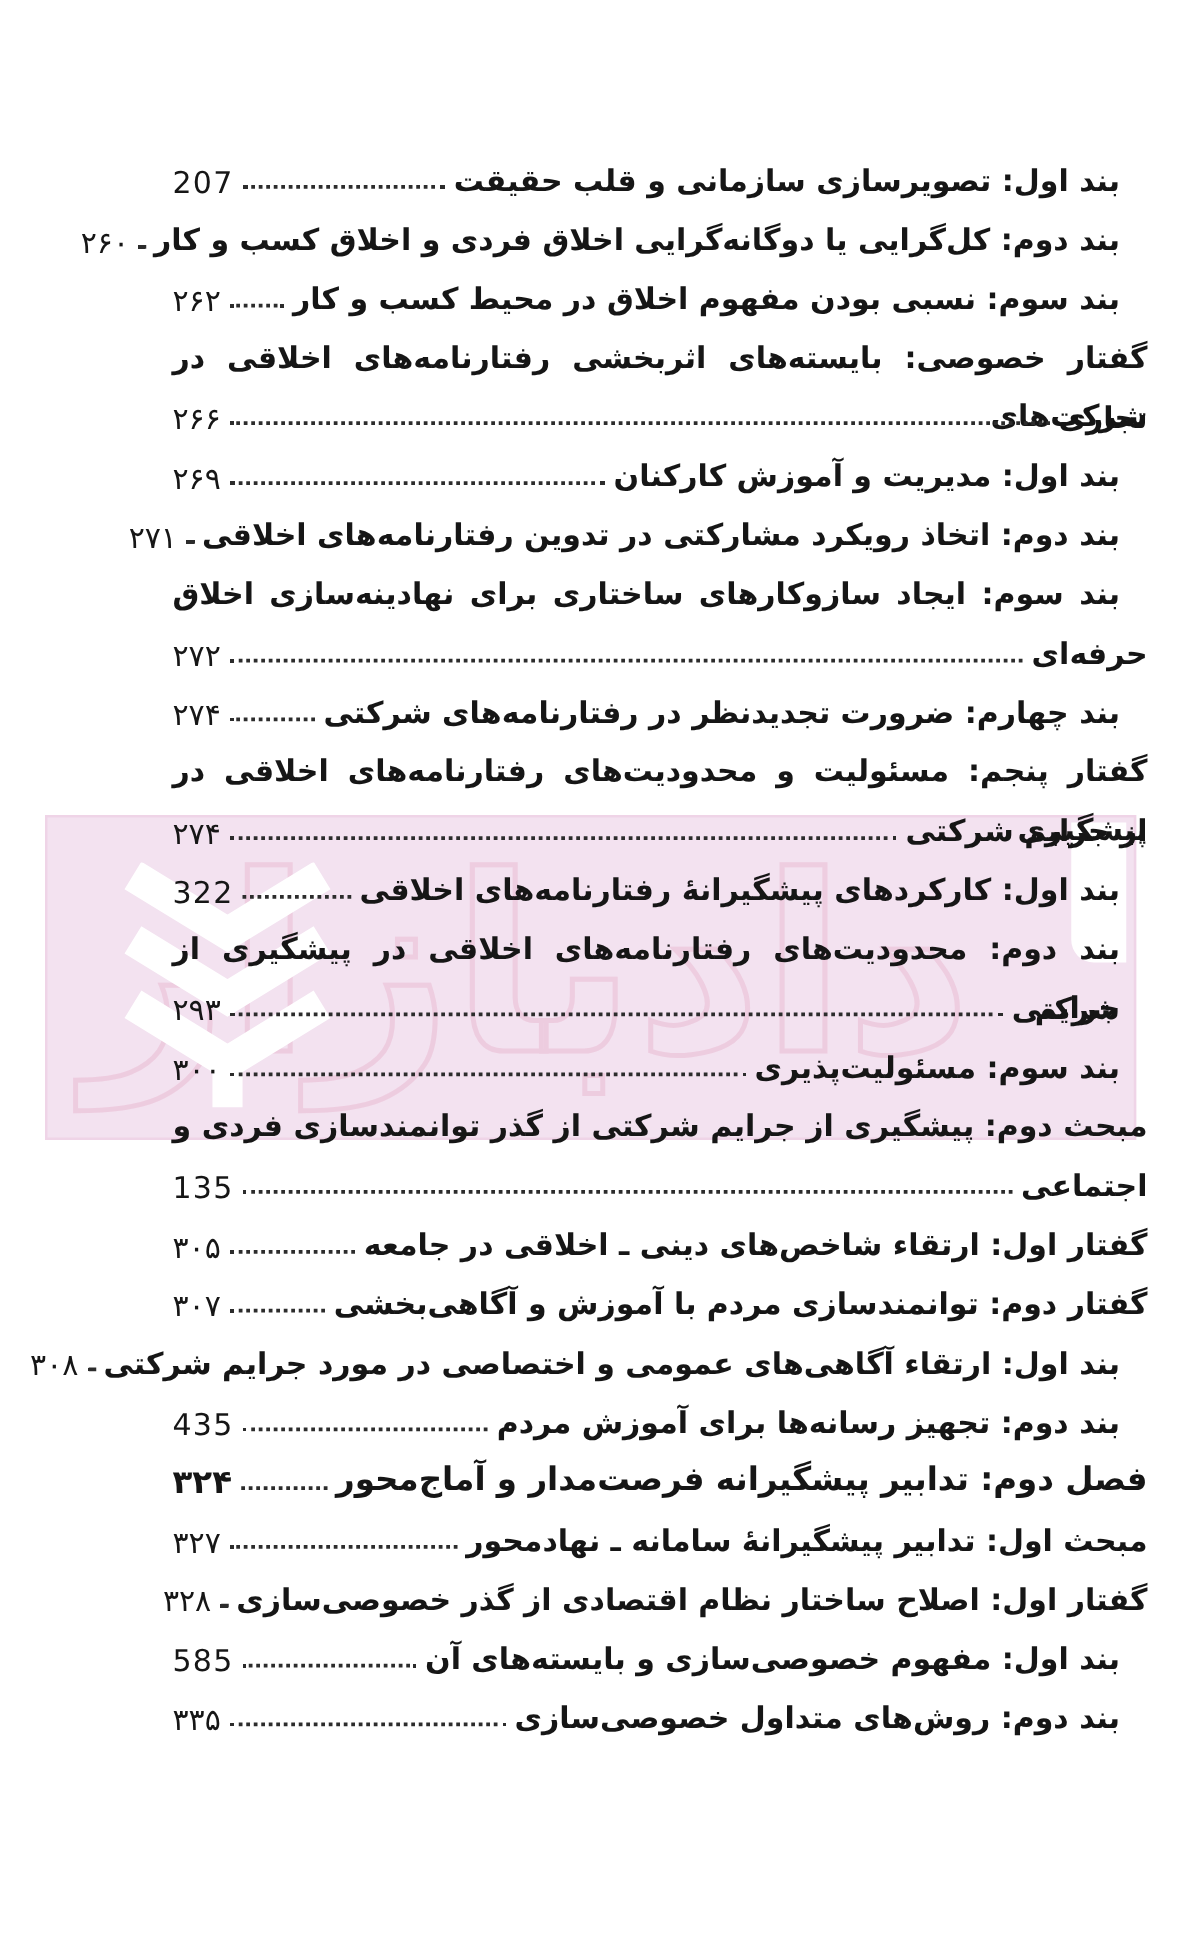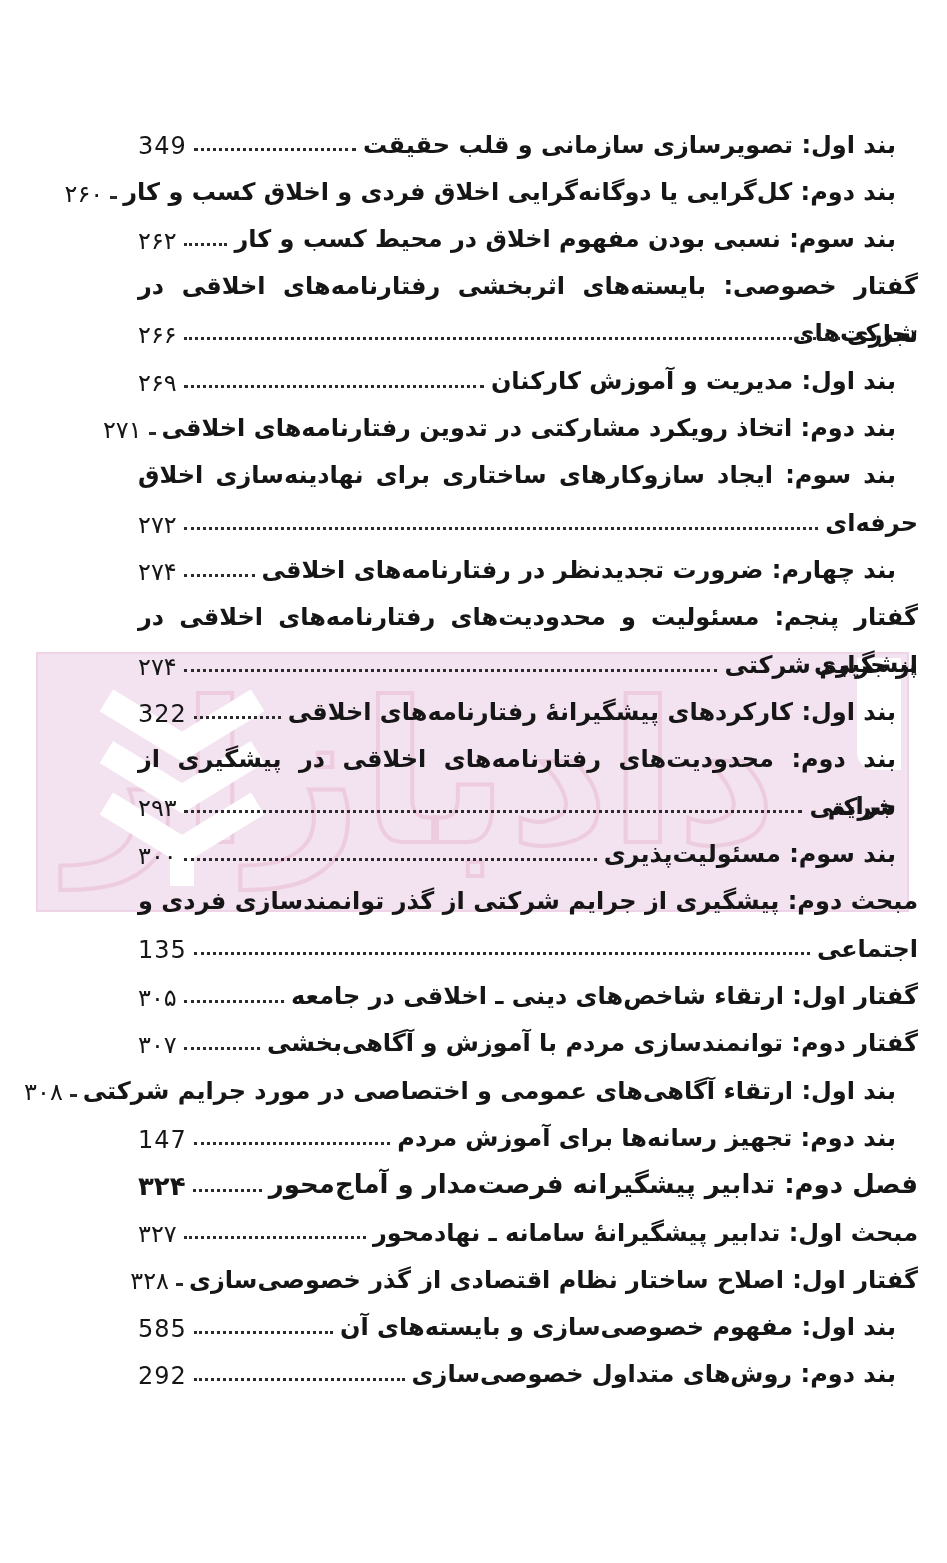--- a/index.html
+++ b/index.html
@@ -67,21 +67,21 @@
       </g>
       <rect x="43" y="88" width="14" height="26" fill="#ffffff"></rect>
     </svg>
   </div>
 
   <div class="toc">
 
     <div class="row ind">
       <span class="t">بند اول: تصویرسازی سازمانی و قلب حقیقت</span>
       <span class="dots"></span>
-      <span class="num">349</span>
+      <span class="num">207</span>
     </div>
 
     <div class="row ind">
       <span class="t">بند دوم: کل‌گرایی یا دوگانه‌گرایی اخلاق فردی و اخلاق کسب و کار</span>
       <span class="dots"></span>
       <span class="num">۲۶۰</span>
     </div>
 
     <div class="row ind">
       <span class="t">بند سوم: نسبی بودن مفهوم اخلاق در محیط کسب و کار</span>
@@ -115,21 +115,21 @@
       <span class="t">بند سوم: ایجاد سازوکارهای ساختاری برای نهادینه‌سازی اخلاق</span>
     </div>
 
     <div class="row">
       <span class="t">حرفه‌ای</span>
       <span class="dots"></span>
       <span class="num">۲۷۲</span>
     </div>
 
     <div class="row ind">
-      <span class="t">بند چهارم: ضرورت تجدیدنظر در رفتارنامه‌های اخلاقی</span>
+      <span class="t">بند چهارم: ضرورت تجدیدنظر در رفتارنامه‌های شرکتی</span>
       <span class="dots"></span>
       <span class="num">۲۷۴</span>
     </div>
 
     <div class="row wf">
       <span class="t">گفتار پنجم: مسئولیت و محدودیت‌های رفتارنامه‌های اخلاقی در پیشگیری</span>
     </div>
 
     <div class="row">
       <span class="t">از جرایم شرکتی</span>
@@ -183,21 +183,21 @@
 
     <div class="row ind">
       <span class="t">بند اول: ارتقاء آگاهی‌های عمومی و اختصاصی در مورد جرایم شرکتی</span>
       <span class="dots"></span>
       <span class="num">۳۰۸</span>
     </div>
 
     <div class="row ind">
       <span class="t">بند دوم: تجهیز رسانه‌ها برای آموزش مردم</span>
       <span class="dots"></span>
-      <span class="num">147</span>
+      <span class="num">435</span>
     </div>
 
     <div class="row bold">
       <span class="t">فصل دوم: تدابیر پیشگیرانه فرصت‌مدار و آماج‌محور</span>
       <span class="dots"></span>
       <span class="num">۳۲۴</span>
     </div>
 
     <div class="row">
       <span class="t">مبحث اول: تدابیر پیشگیرانهٔ سامانه ـ نهادمحور</span>
@@ -213,17 +213,17 @@
 
     <div class="row ind">
       <span class="t">بند اول: مفهوم خصوصی‌سازی و بایسته‌های آن</span>
       <span class="dots"></span>
       <span class="num">585</span>
     </div>
 
     <div class="row ind">
       <span class="t">بند دوم: روش‌های متداول خصوصی‌سازی</span>
       <span class="dots"></span>
-      <span class="num">292</span>
+      <span class="num">۳۳۵</span>
     </div>
 
   </div>
 </div>
 
 </body></html>

